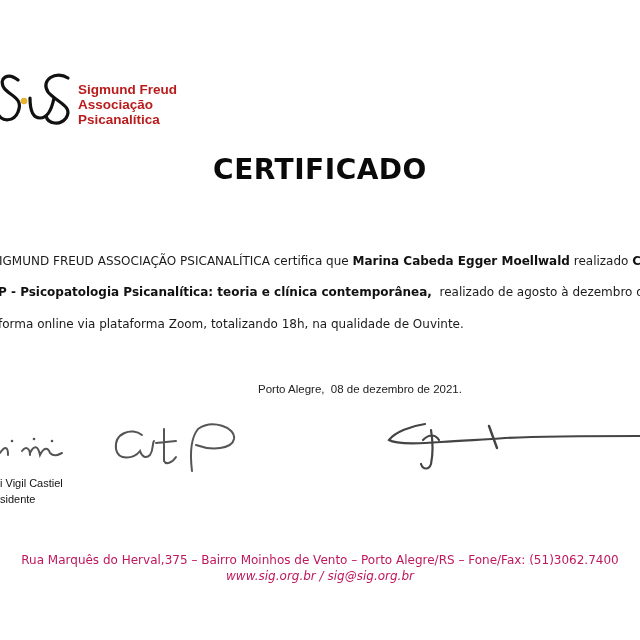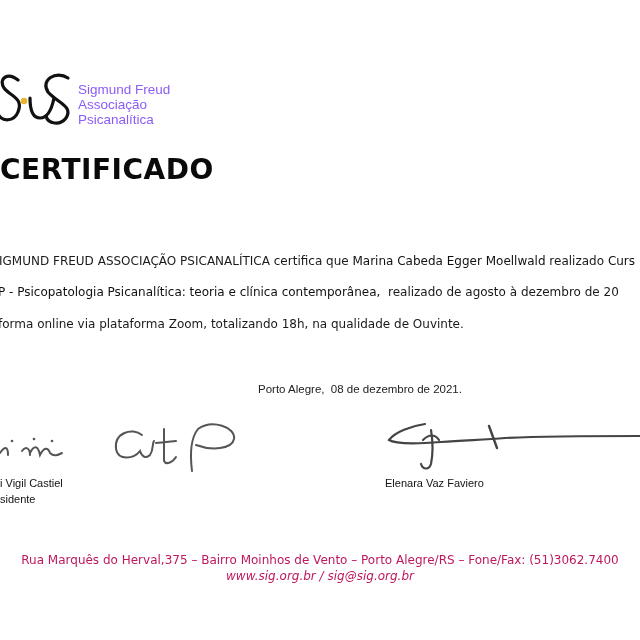--- a/index.html
+++ b/index.html
@@ -6,32 +6,32 @@
     body {
       width: 640px; height: 640px; overflow: hidden; background: #ffffff;
       position: relative; color: #111111;
       font-family: "DejaVu Sans", sans-serif;
     }
     .abs { position: absolute; white-space: nowrap; }
     .logo { left: 0; top: 68px; width: 190px; height: 62px; }
     .logo svg { position: absolute; left: -4px; top: 0; }
     .logo-text {
       position: absolute; left: 78px; top: 14px;
-      font-family: "Liberation Sans", sans-serif; font-weight: normal;
-      font-size: 13.5px; line-height: 15px; color: #8b5cf6;
+      font-family: "Liberation Sans", sans-serif; font-weight: bold;
+      font-size: 13.5px; line-height: 15px; color: #b91c1c;
     }
     .title {
-      left: 0; width: 640px; top: 153px; 
+      left: 0; width: 640px; top: 153px; text-align: center;
       font-family: "DejaVu Sans", sans-serif; font-weight: bold;
       font-size: 28px; letter-spacing: 0.5px; color: #0a0a0a;
     }
     .body-line {
       font-size: 12px; color: #1a1a1a; font-family: "DejaVu Sans", sans-serif;
     }
-    .body-line b { font-weight: normal; color: #111; }
+    .body-line b { font-weight: bold; color: #111; }
     .l1 { left: -1px; top: 254px; }
     .l2 { left: -2px; top: 285px; }
     .l3 { left: -2px; top: 317px; }
     .place-date {
       left: 258px; top: 383px;
       font-family: "Liberation Sans", sans-serif; font-size: 11.5px; color: #222; text-align: right;
     }
     .sig-svg { position: absolute; }
     .signer {
       font-family: "Liberation Sans", sans-serif; font-weight: normal;
@@ -90,17 +90,16 @@
   <path d="M40 6 C26 8, 10 14, 4 22 C10 26, 30 26, 56 24 C80 22, 100 22, 120 20 C160 18, 210 18, 255 18" fill="none" stroke="#444" stroke-width="2.2" stroke-linecap="round"></path>
   <path d="M38 22 C44 16, 50 16, 54 22 M46 12 C48 24, 48 36, 46 46 C44 52, 38 52, 36 46" fill="none" stroke="#444" stroke-width="2.2" stroke-linecap="round"></path>
   <path d="M104 8 L112 30" fill="none" stroke="#444" stroke-width="2.4" stroke-linecap="round"></path>
 </svg>
 
 <div class="abs signer s1">
   <div>i Vigil Castiel</div>
   <div>sidente</div>
 </div>
 <div class="abs signer s2">
-  <div>Elenara Vaz Faviero</div>
 </div>
 
 <div class="abs footer f1">Rua Marquês do Herval,375 – Bairro Moinhos de Vento – Porto Alegre/RS – Fone/Fax: (51)3062.7400</div>
 <div class="abs footer f2">www.sig.org.br / sig@sig.org.br</div>
 
 </body></html>

